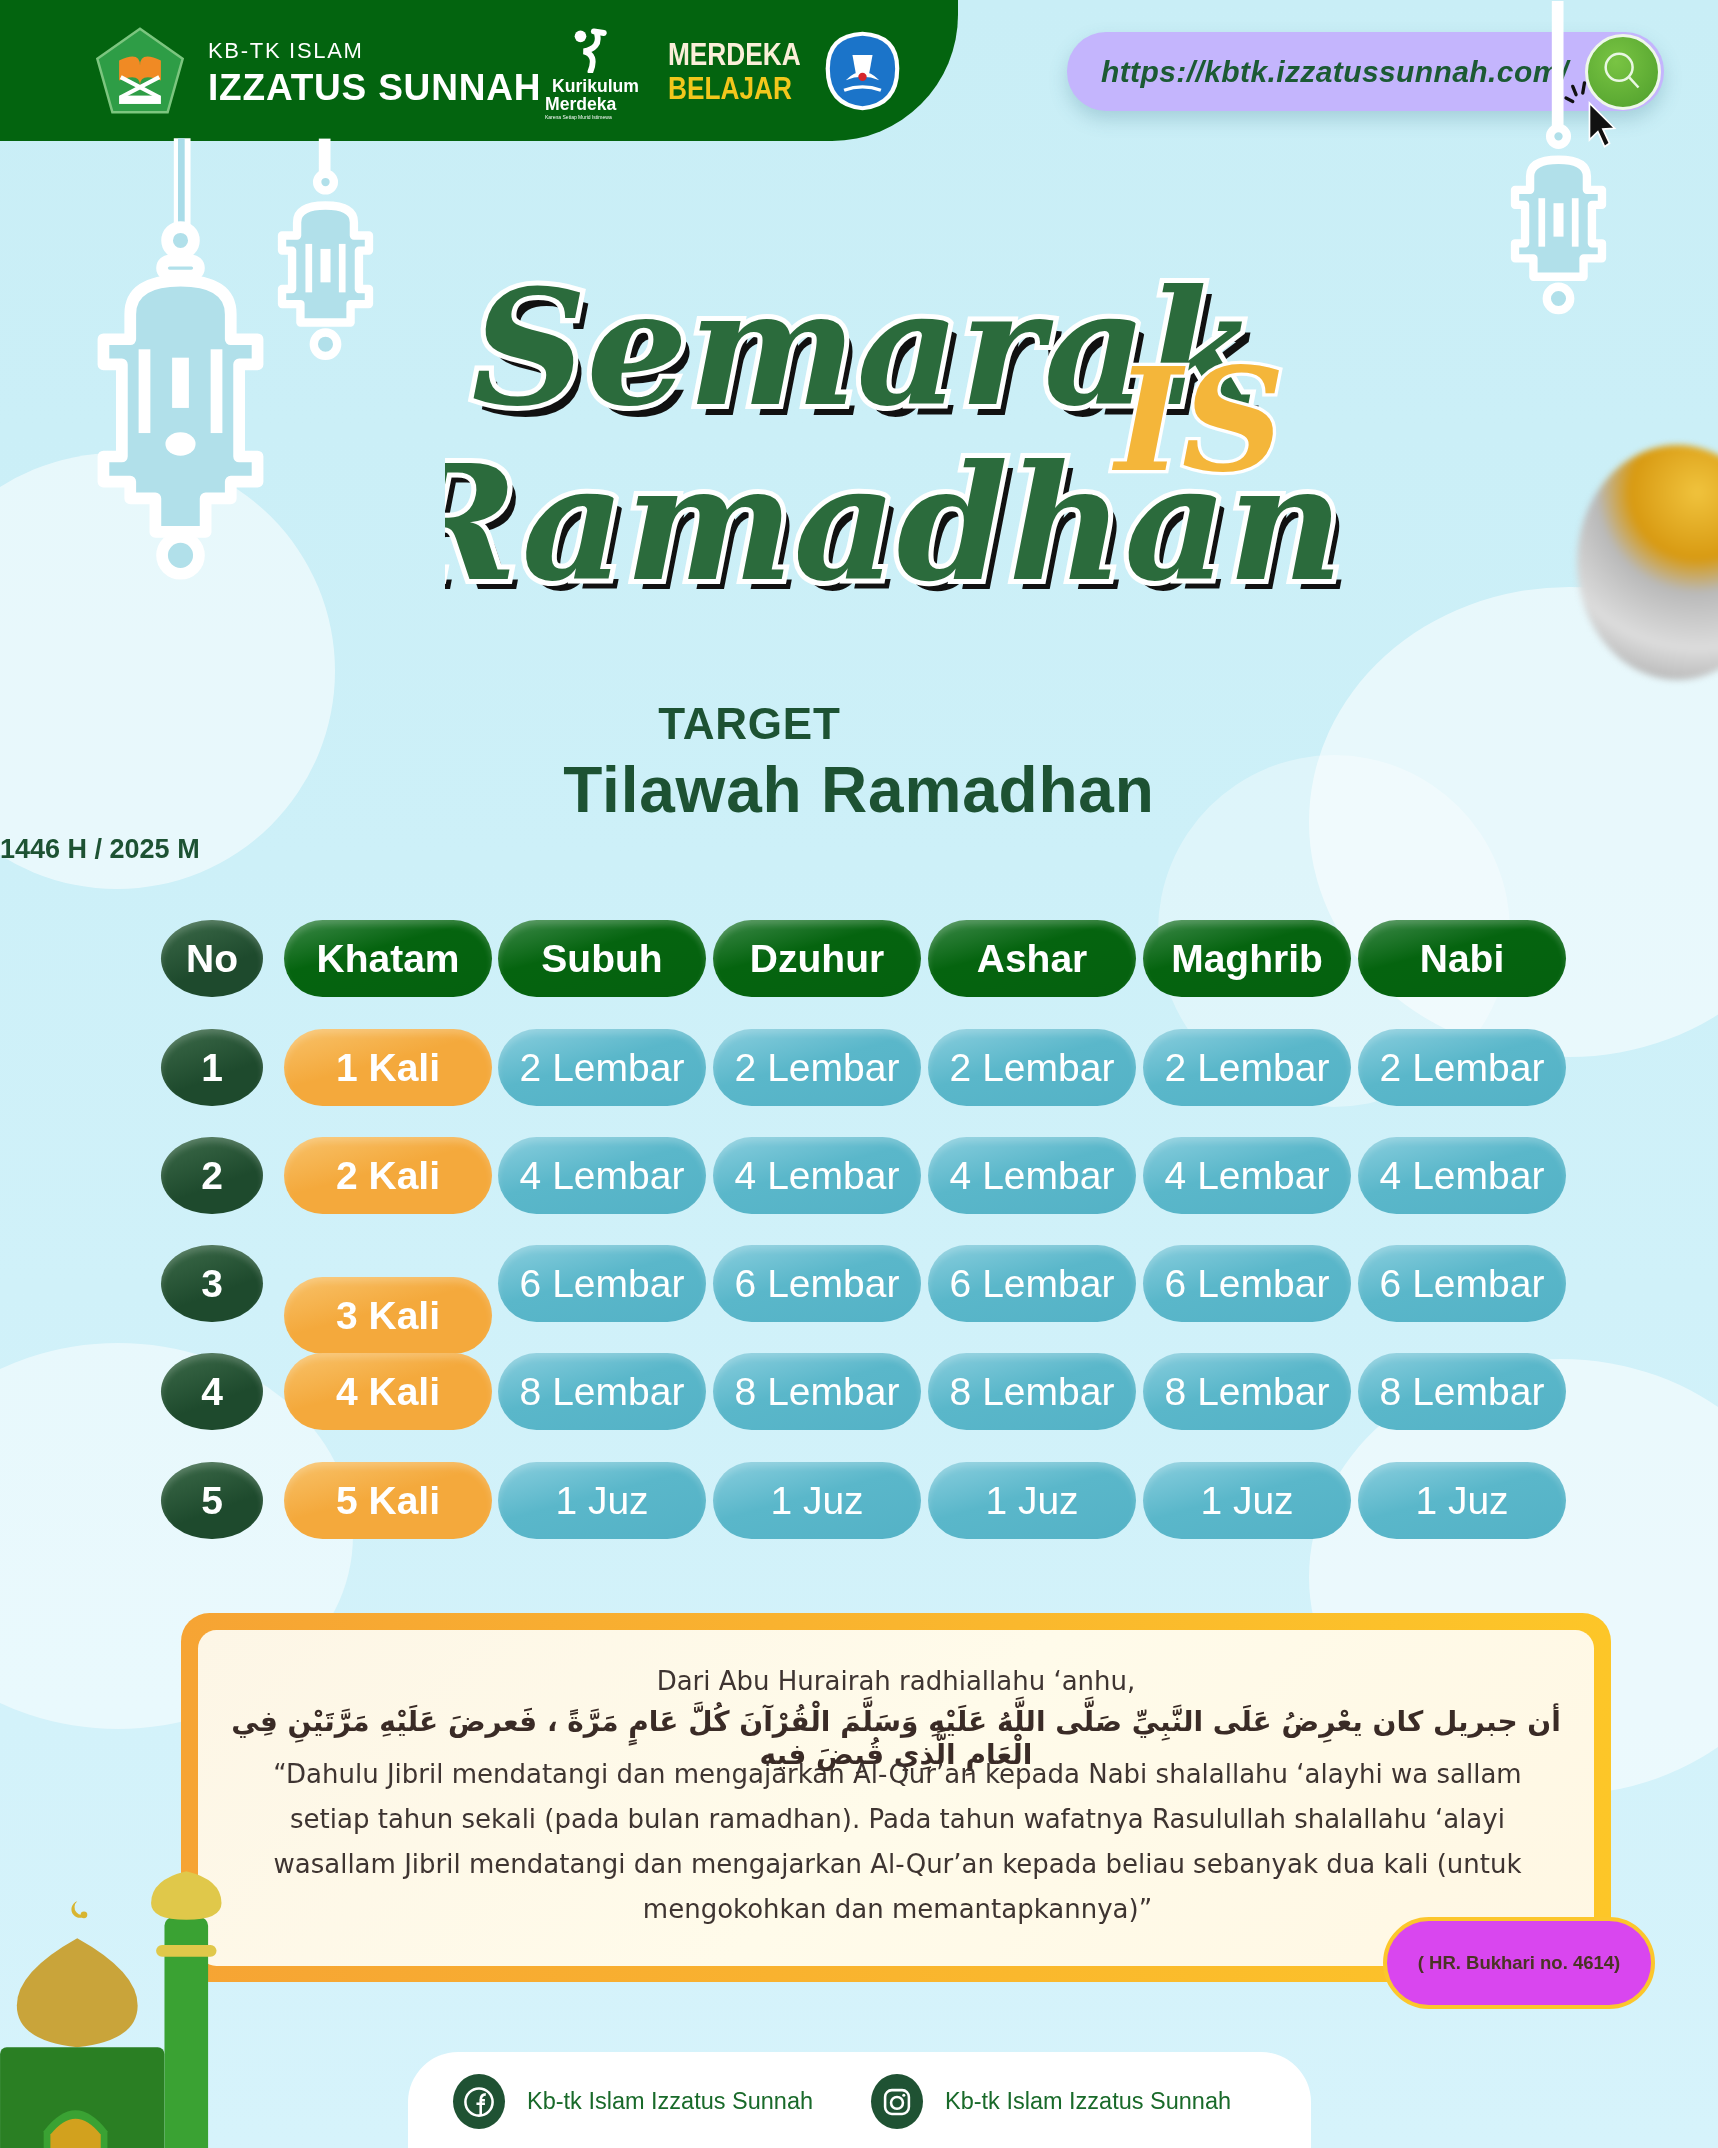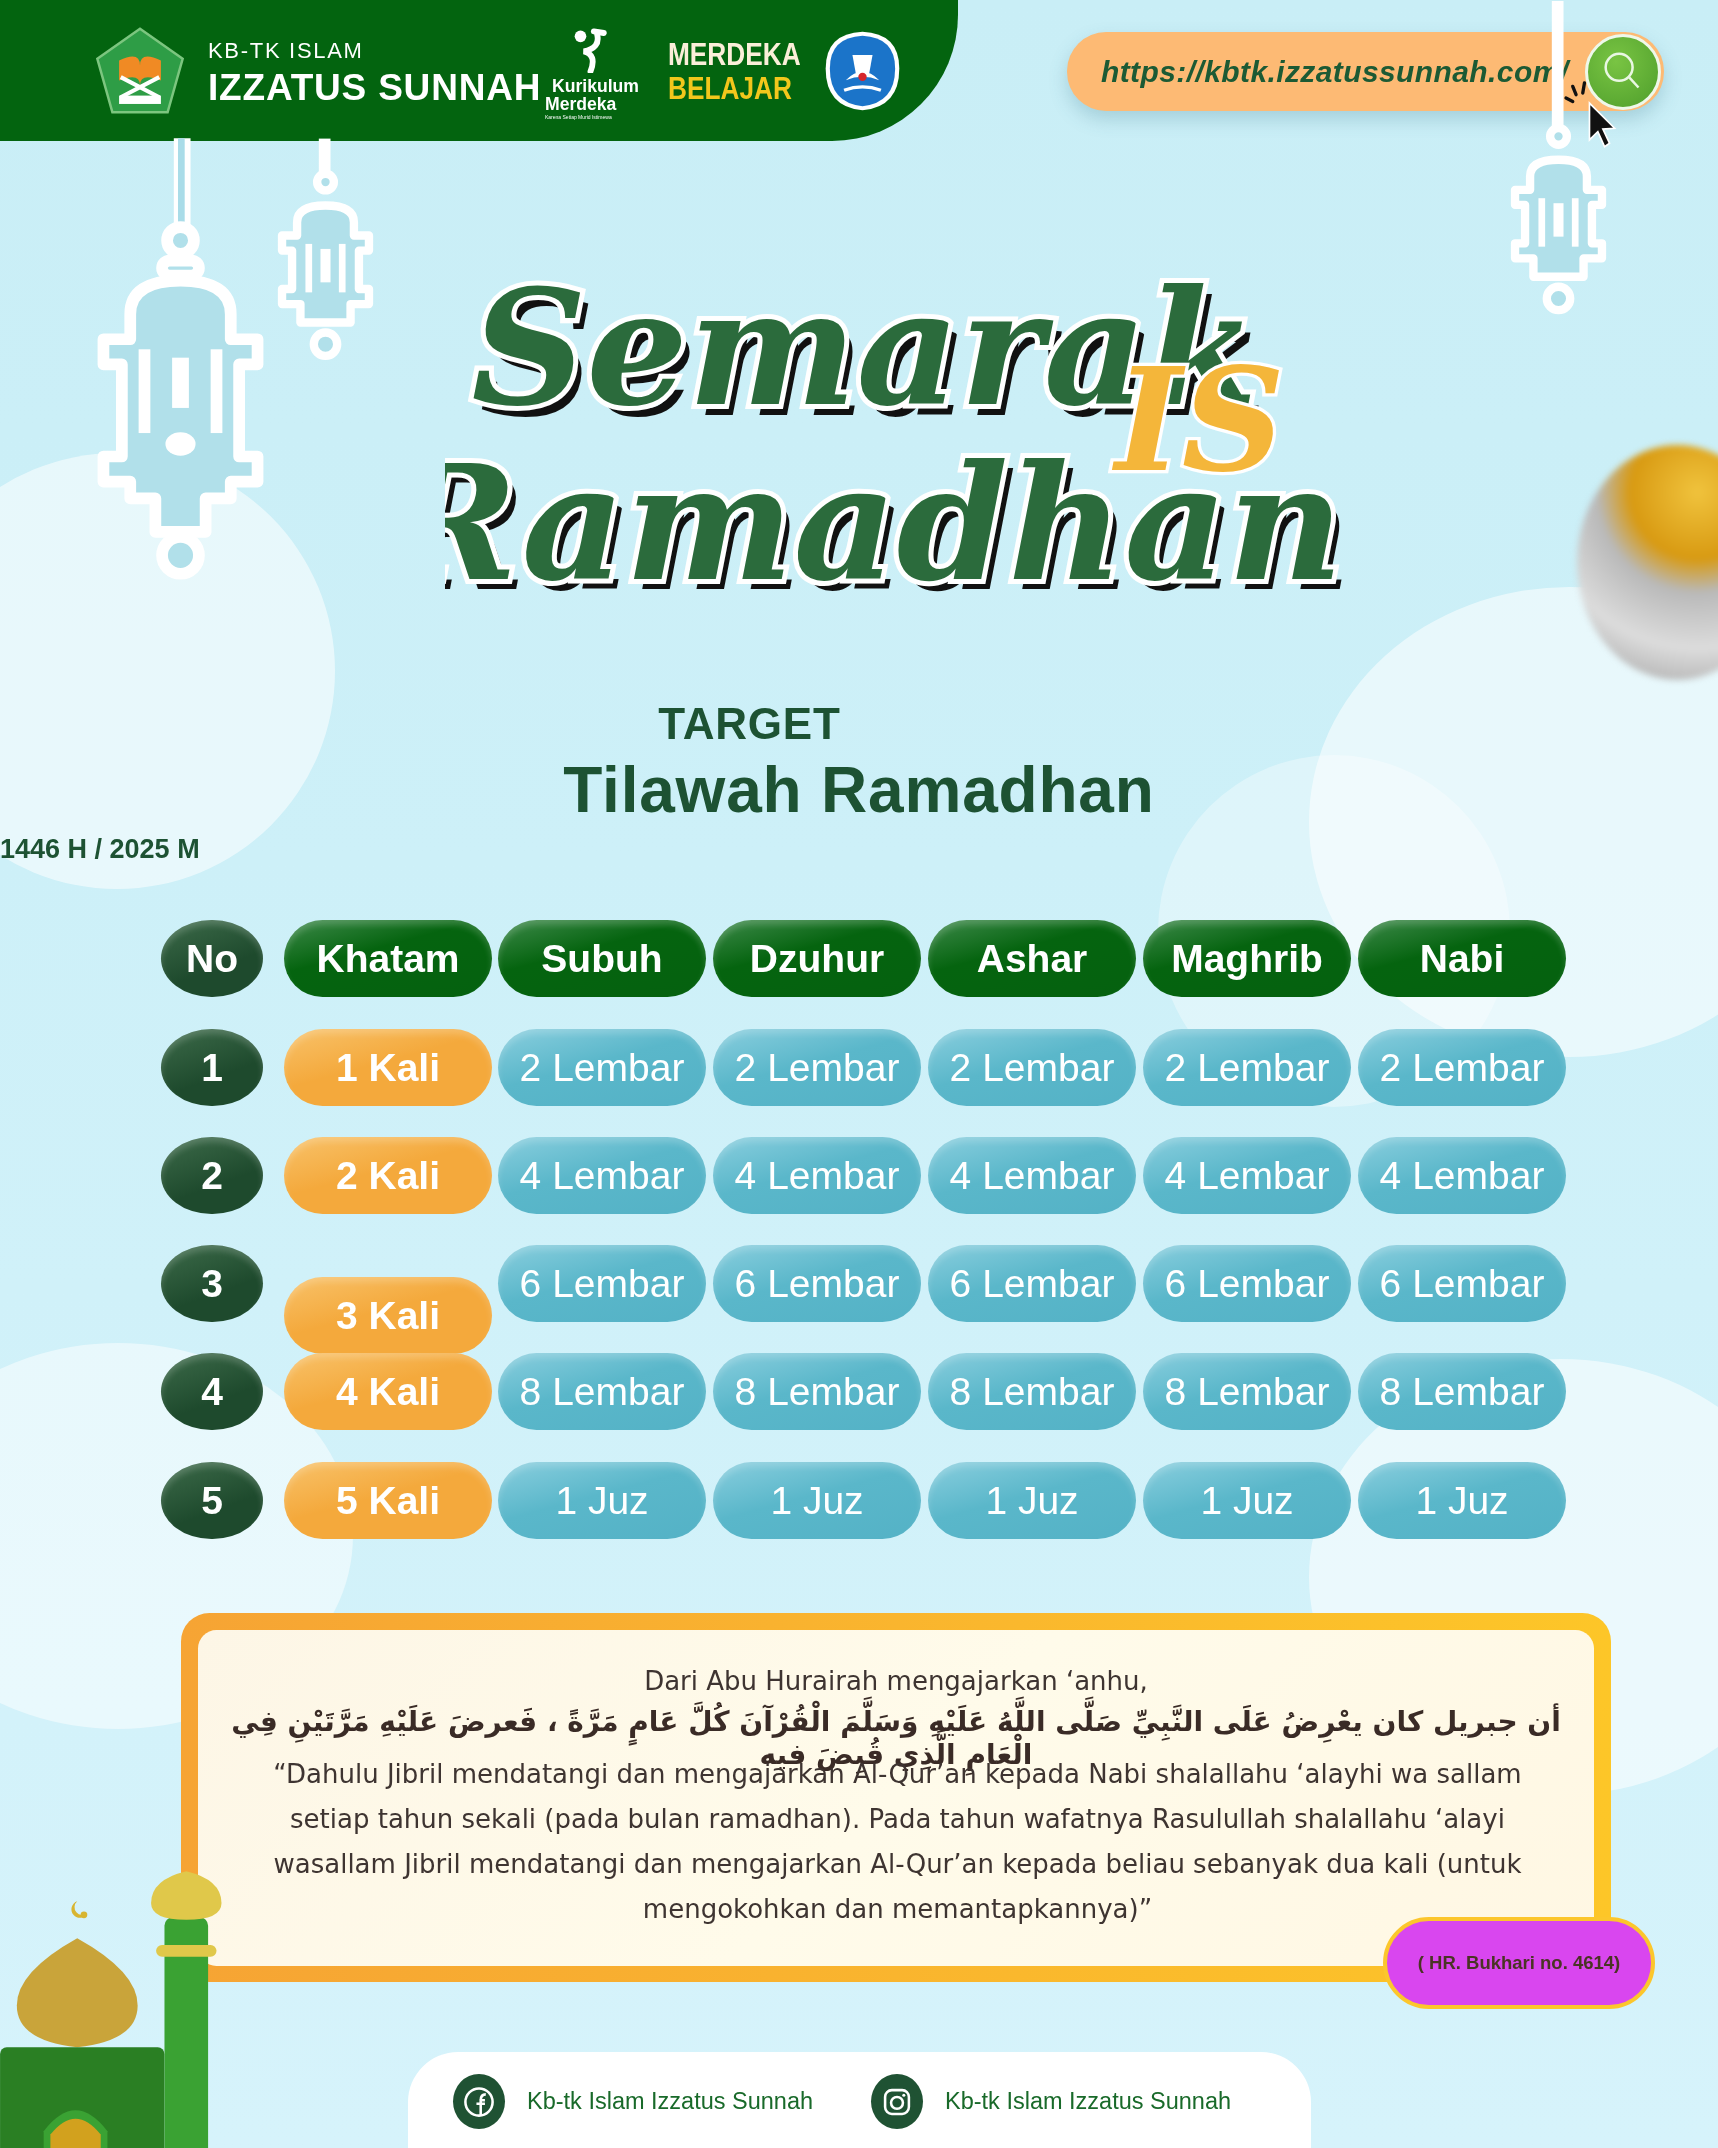--- a/index.html
+++ b/index.html
@@ -28,21 +28,21 @@
     .kurikulum .km-line { position: absolute; left: 0; font-family: "Liberation Sans", sans-serif; font-weight: 700; font-size: 17.6px; line-height: 18.5px; }
     .kurikulum .km-tag { position: absolute; left: 0; top: 89px; font-size: 5px; font-family: "Liberation Sans", sans-serif; white-space: nowrap; }
     .merdeka { position: absolute; left: 668px; top: 37px; font-family: "Liberation Sans", sans-serif; font-weight: 700; line-height: 34px; font-size: 32px; transform: scaleX(0.82); transform-origin: left; }
     .merdeka .m1 { color: #fbefd9; }
     .merdeka .m2 { color: #f2c71c; }
     .tutwuri { position: absolute; left: 822px; top: 30px; width: 81px; height: 82px; }
 
     
     .urlbar {
       position: absolute; left: 1067px; top: 32px; width: 597px; height: 79px;
-      background: #fdba74; border-radius: 39px; box-shadow: 0 8.4px 18.5px rgba(60,120,140,0.25);
+      background: #c4b5fd; border-radius: 39px; box-shadow: 0 8.4px 18.5px rgba(60,120,140,0.25);
       display: flex; align-items: center;
     }
     .url-text {
       margin-left: 34px; font-family: "Liberation Sans", sans-serif; font-style: italic; font-weight: 700;
       font-size: 30px; color: #1c5a34; letter-spacing: 0.4px;
     }
     .url-search {
       position: absolute; right: 3.4px; top: 1.7px; width: 76px; height: 76px; border-radius: 50%;
       background: radial-gradient(circle at 40% 35%, #79c443, #4e9e2b);
       border: 3.4px solid #eef8ea;
@@ -268,21 +268,21 @@
   <div class="pill kali" style="left:284px; top:1462px; width:208px;">5 Kali</div>
   <div class="pill cell" style="left:498px; top:1462px; width:208px;">1 Juz</div>
   <div class="pill cell" style="left:713px; top:1462px; width:208px;">1 Juz</div>
   <div class="pill cell" style="left:928px; top:1462px; width:208px;">1 Juz</div>
   <div class="pill cell" style="left:1143px; top:1462px; width:208px;">1 Juz</div>
   <div class="pill cell" style="left:1358px; top:1462px; width:208px;">1 Juz</div>
 </div>
 
 <div class="hadith-frame"></div>
 <div class="hadith-inner"></div>
-<div class="hadith-from">Dari Abu Hurairah mengajarkan ‘anhu,</div>
+<div class="hadith-from">Dari Abu Hurairah radhiallahu ‘anhu,</div>
 <div class="hadith-arabic">أن جبريل كان يعْرِضُ عَلَى النَّبِيِّ صَلَّى اللَّهُ عَلَيْهِ وَسَلَّمَ الْقُرْآنَ كُلَّ عَامٍ مَرَّةً ، فَعرضَ عَلَيْهِ مَرَّتَيْنِ فِي الْعَامِ الَّذِي قُبِضَ فيه</div>
 <div class="hadith-trans">“Dahulu Jibril mendatangi dan mengajarkan Al-Qur’an kepada Nabi shalallahu ‘alayhi wa sallam setiap tahun sekali (pada bulan ramadhan). Pada tahun wafatnya Rasulullah shalallahu ‘alayi wasallam Jibril mendatangi dan mengajarkan Al-Qur’an kepada beliau sebanyak dua kali (untuk mengokohkan dan memantapkannya)”</div>
 <div class="source-badge">( HR. Bukhari no. 4614)</div>
 
 <svg class="mosque" viewBox="0 0 280 360">
   <path d="M92 66 A10 10 0 1 0 104 80 A8 8 0 1 1 92 66 Z" fill="#d8b531"></path>
   <circle cx="100" cy="82" r="4" fill="#d8b531"></circle>
   <path d="M92 110 Q20 150 20 190 Q20 232 92 240 Q164 232 164 190 Q164 150 92 110 Z" fill="#c9a43a"></path>
   <rect x="0" y="240" width="196" height="170" rx="8" fill="#2a7f23"></rect>
   <path d="M52 400 L52 340 Q90 290 128 340 L128 400 Z" fill="#3aa233"></path>

